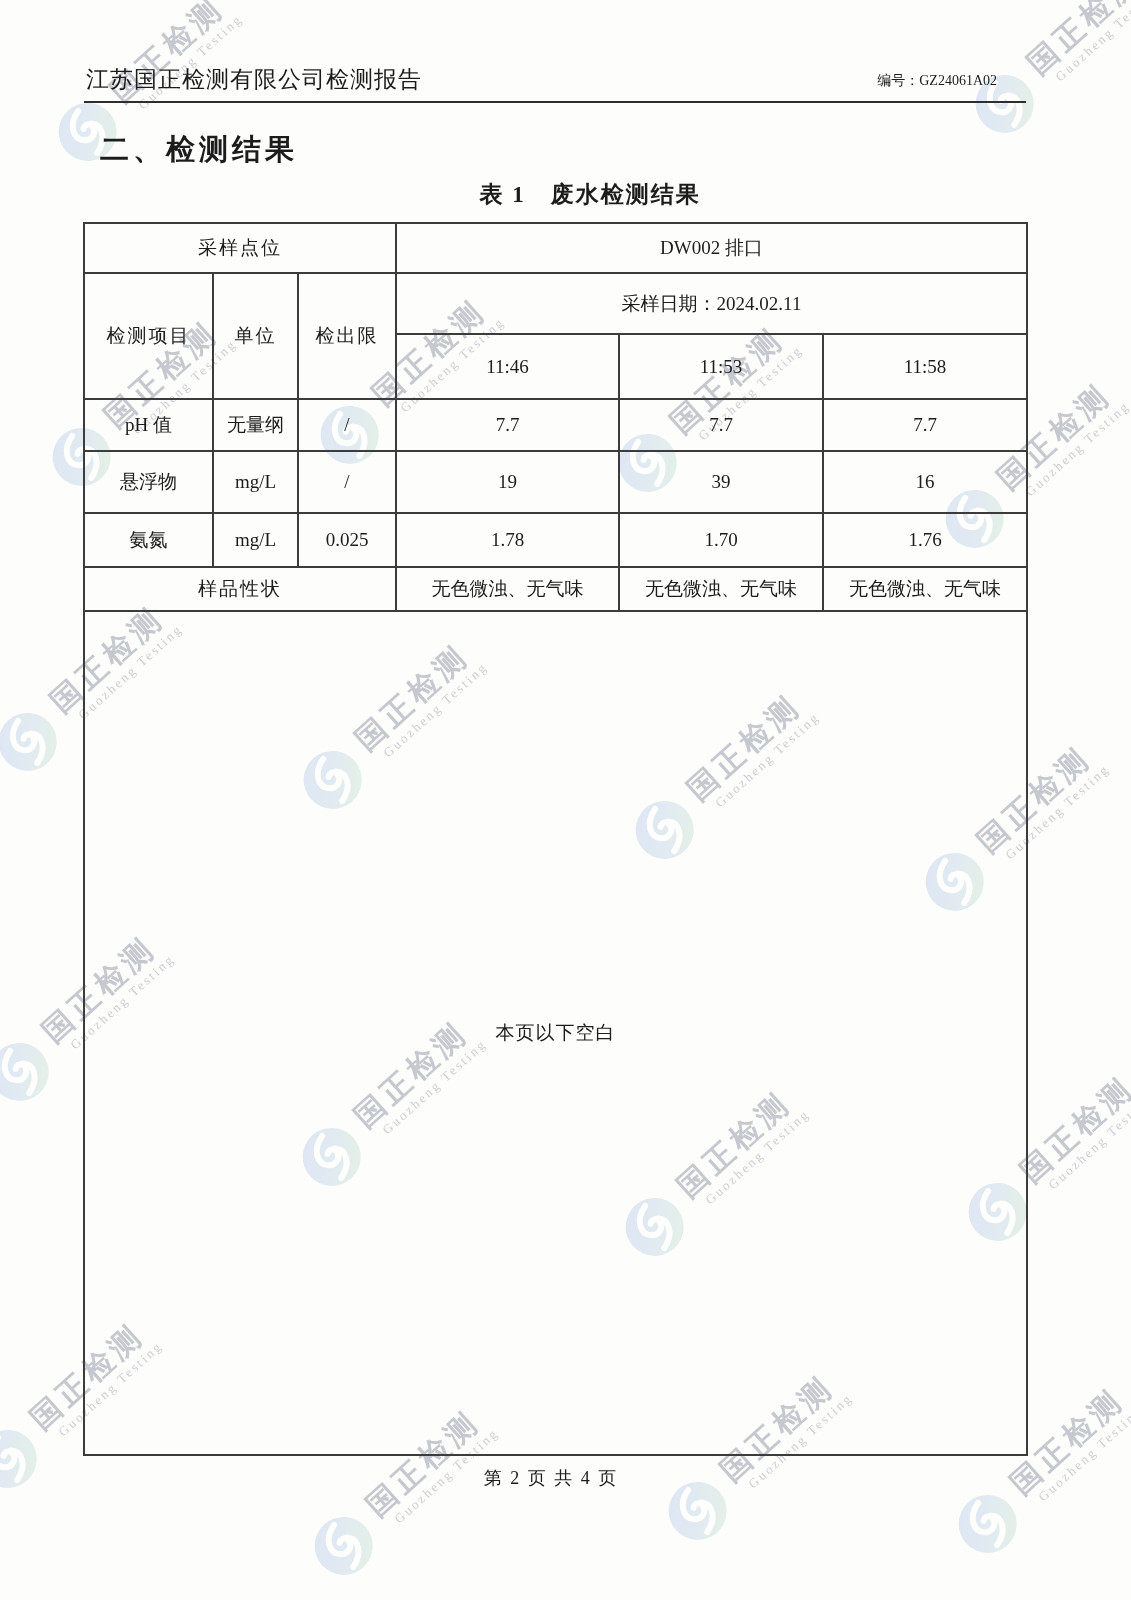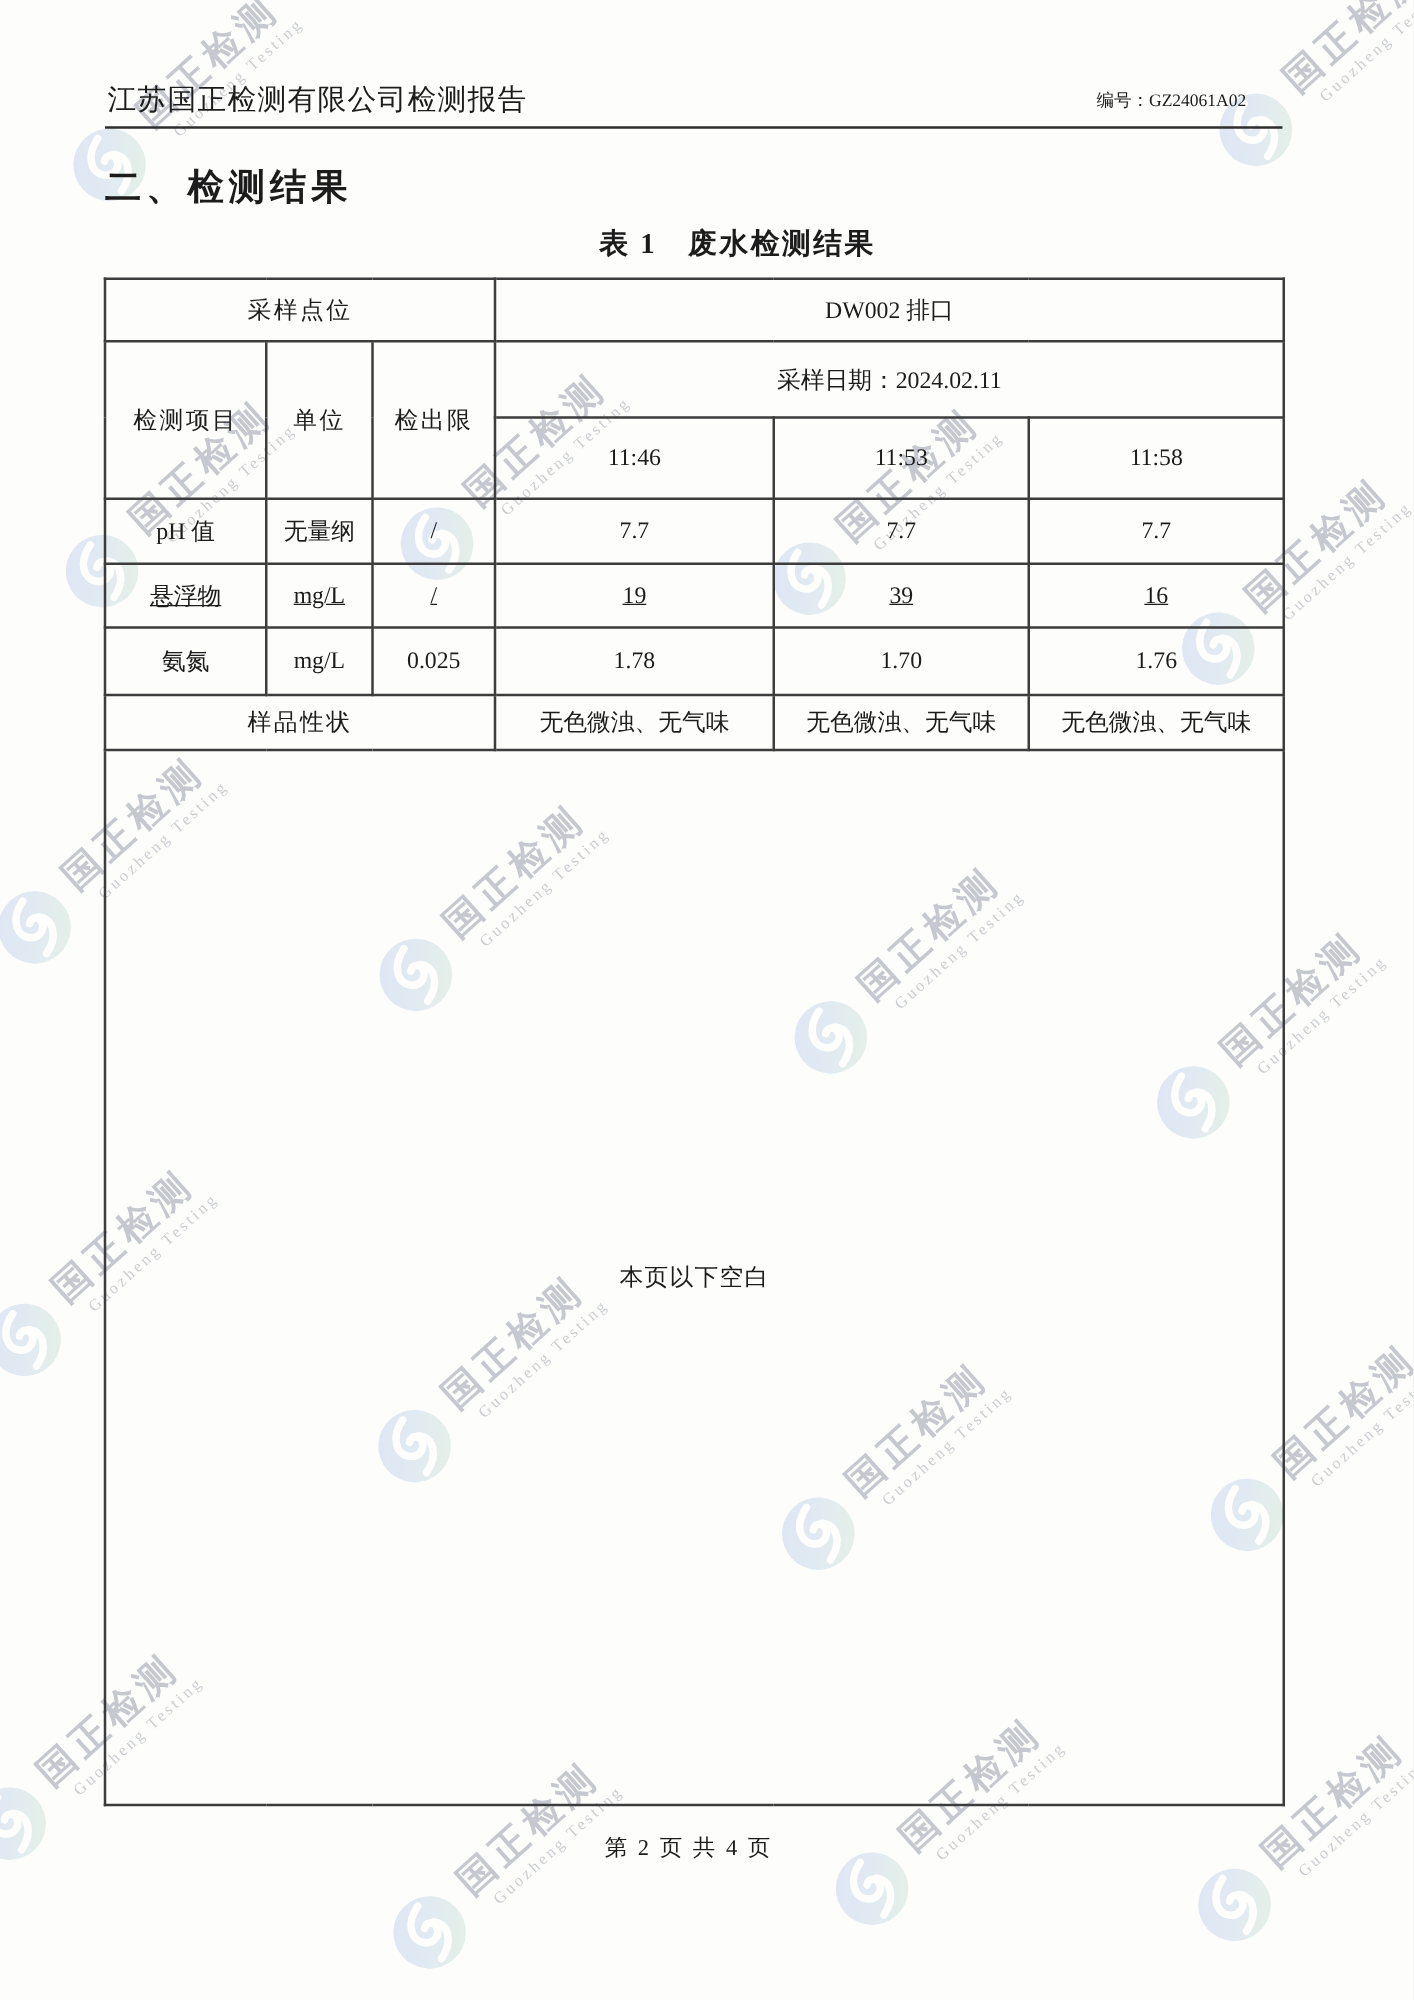--- a/index.html
+++ b/index.html
@@ -14,31 +14,31 @@
     column-gap:14px;transform:rotate(-42deg);pointer-events:none;z-index:0;
   }
   .wm-logo{flex:none;opacity:.55;}
   .wm-cn{font-size:30px;font-weight:700;letter-spacing:5px;color:rgba(141,147,159,.50);white-space:nowrap;line-height:1;}
   .wm-en{font-size:13px;letter-spacing:2.5px;color:rgba(148,153,164,.48);margin:3px 0 0 12px;white-space:nowrap;line-height:1;}
   
   .fg{position:absolute;inset:0;z-index:1;}
   .hdr-title{position:absolute;left:86px;top:64px;font-size:23px;letter-spacing:1px;}
   .hdr-no{position:absolute;right:134px;top:72px;font-size:14px;}
   .hdr-rule{position:absolute;left:84px;top:101px;width:942px;height:2px;background:#2e2e2e;}
-  .section-title{position:absolute;left:84px;top:130px;font-size:29px;font-weight:700;letter-spacing:4px;}
+  .section-title{position:absolute;left:100px;top:130px;font-size:29px;font-weight:700;letter-spacing:4px;}
   .table-title{position:absolute;left:340px;top:179px;width:500px;text-align:center;font-size:23px;font-weight:700;letter-spacing:2px;}
   table.results{
     position:absolute;left:83px;top:222px;border-collapse:collapse;table-layout:fixed;border-radius:27px;
   }
   table.results td{
     border:2px solid #3c3c3c;text-align:center;vertical-align:middle;
     font-size:19px;padding:0;overflow:hidden;
   }
   .r1{height:50px;} .r2{height:61px;} .r3{height:65px;} .r4{height:52px;}
-  .r5{height:51px;text-decoration:underline;} .r6{height:54px;} .r7{height:44px;} .r8{height:844px;}
+  .r5{height:62px;} .r6{height:54px;} .r7{height:44px;} .r8{height:844px;}
   td.blank-cell{text-align:left;vertical-align:top;padding:5px 10px;font-size:20px;letter-spacing:1px;}
   td.lbl{letter-spacing:2px;}
   .footer{position:absolute;left:0;top:1466px;width:1102px;text-align:center;font-size:18px;letter-spacing:2px;}
 </style>
 </head>
 <body>
 
 <div class="page">
 
   <svg width="0" height="0" style="position:absolute" aria-hidden="true">

